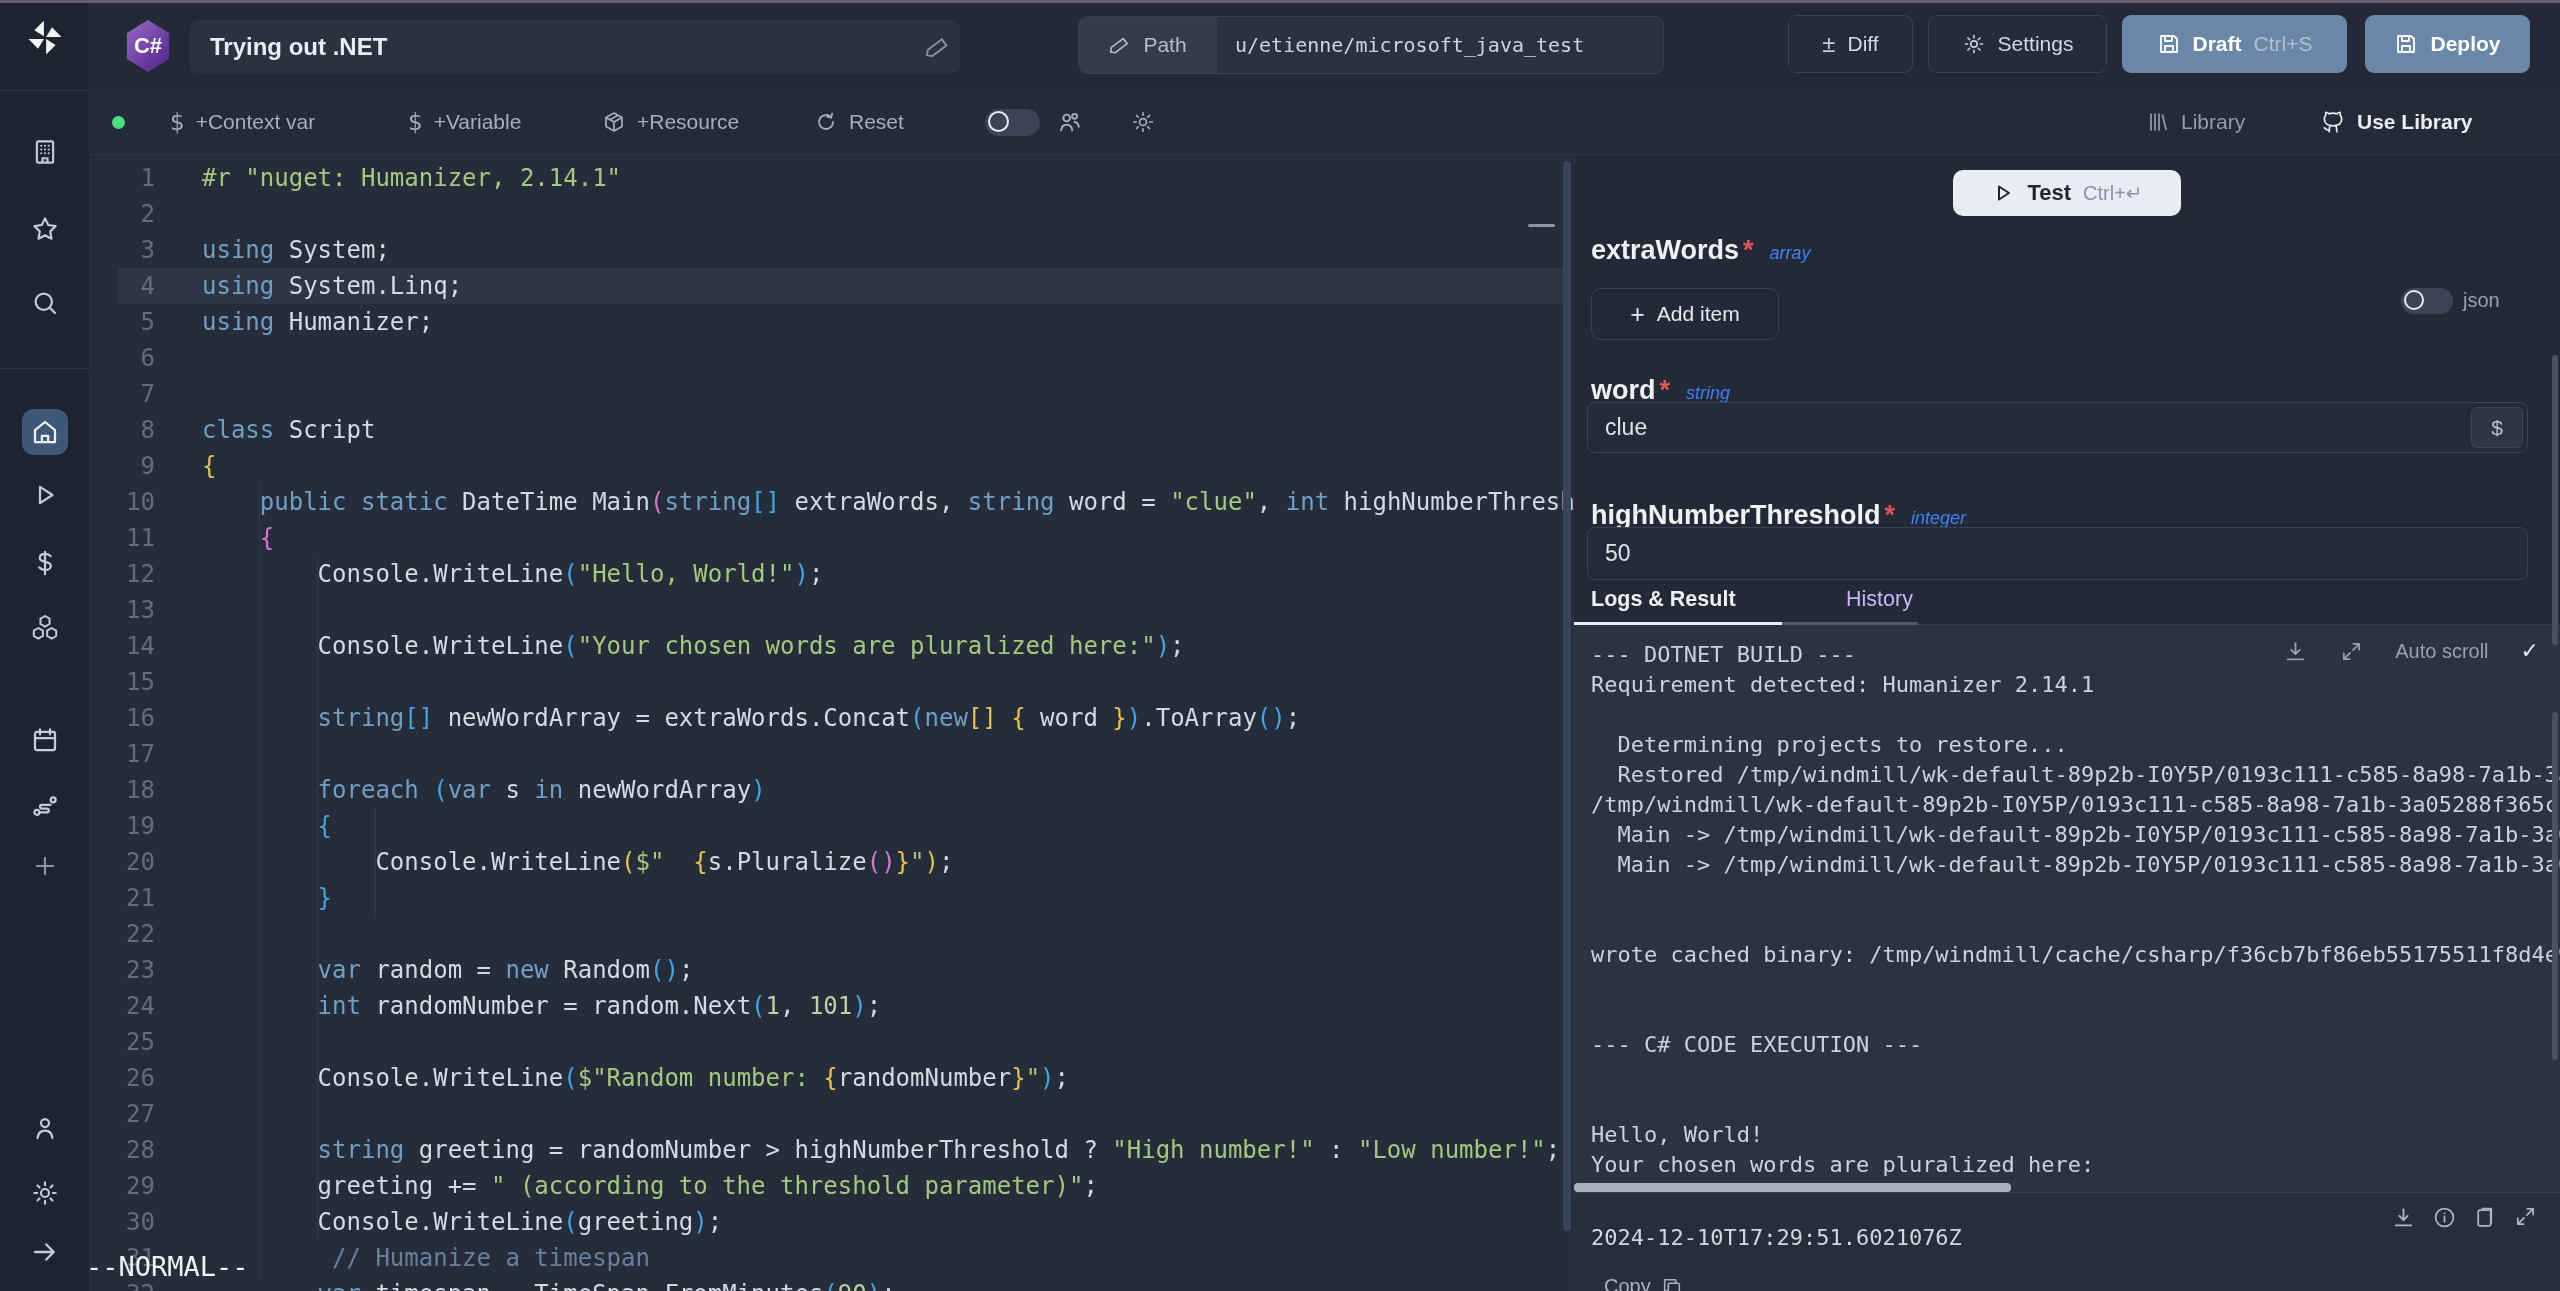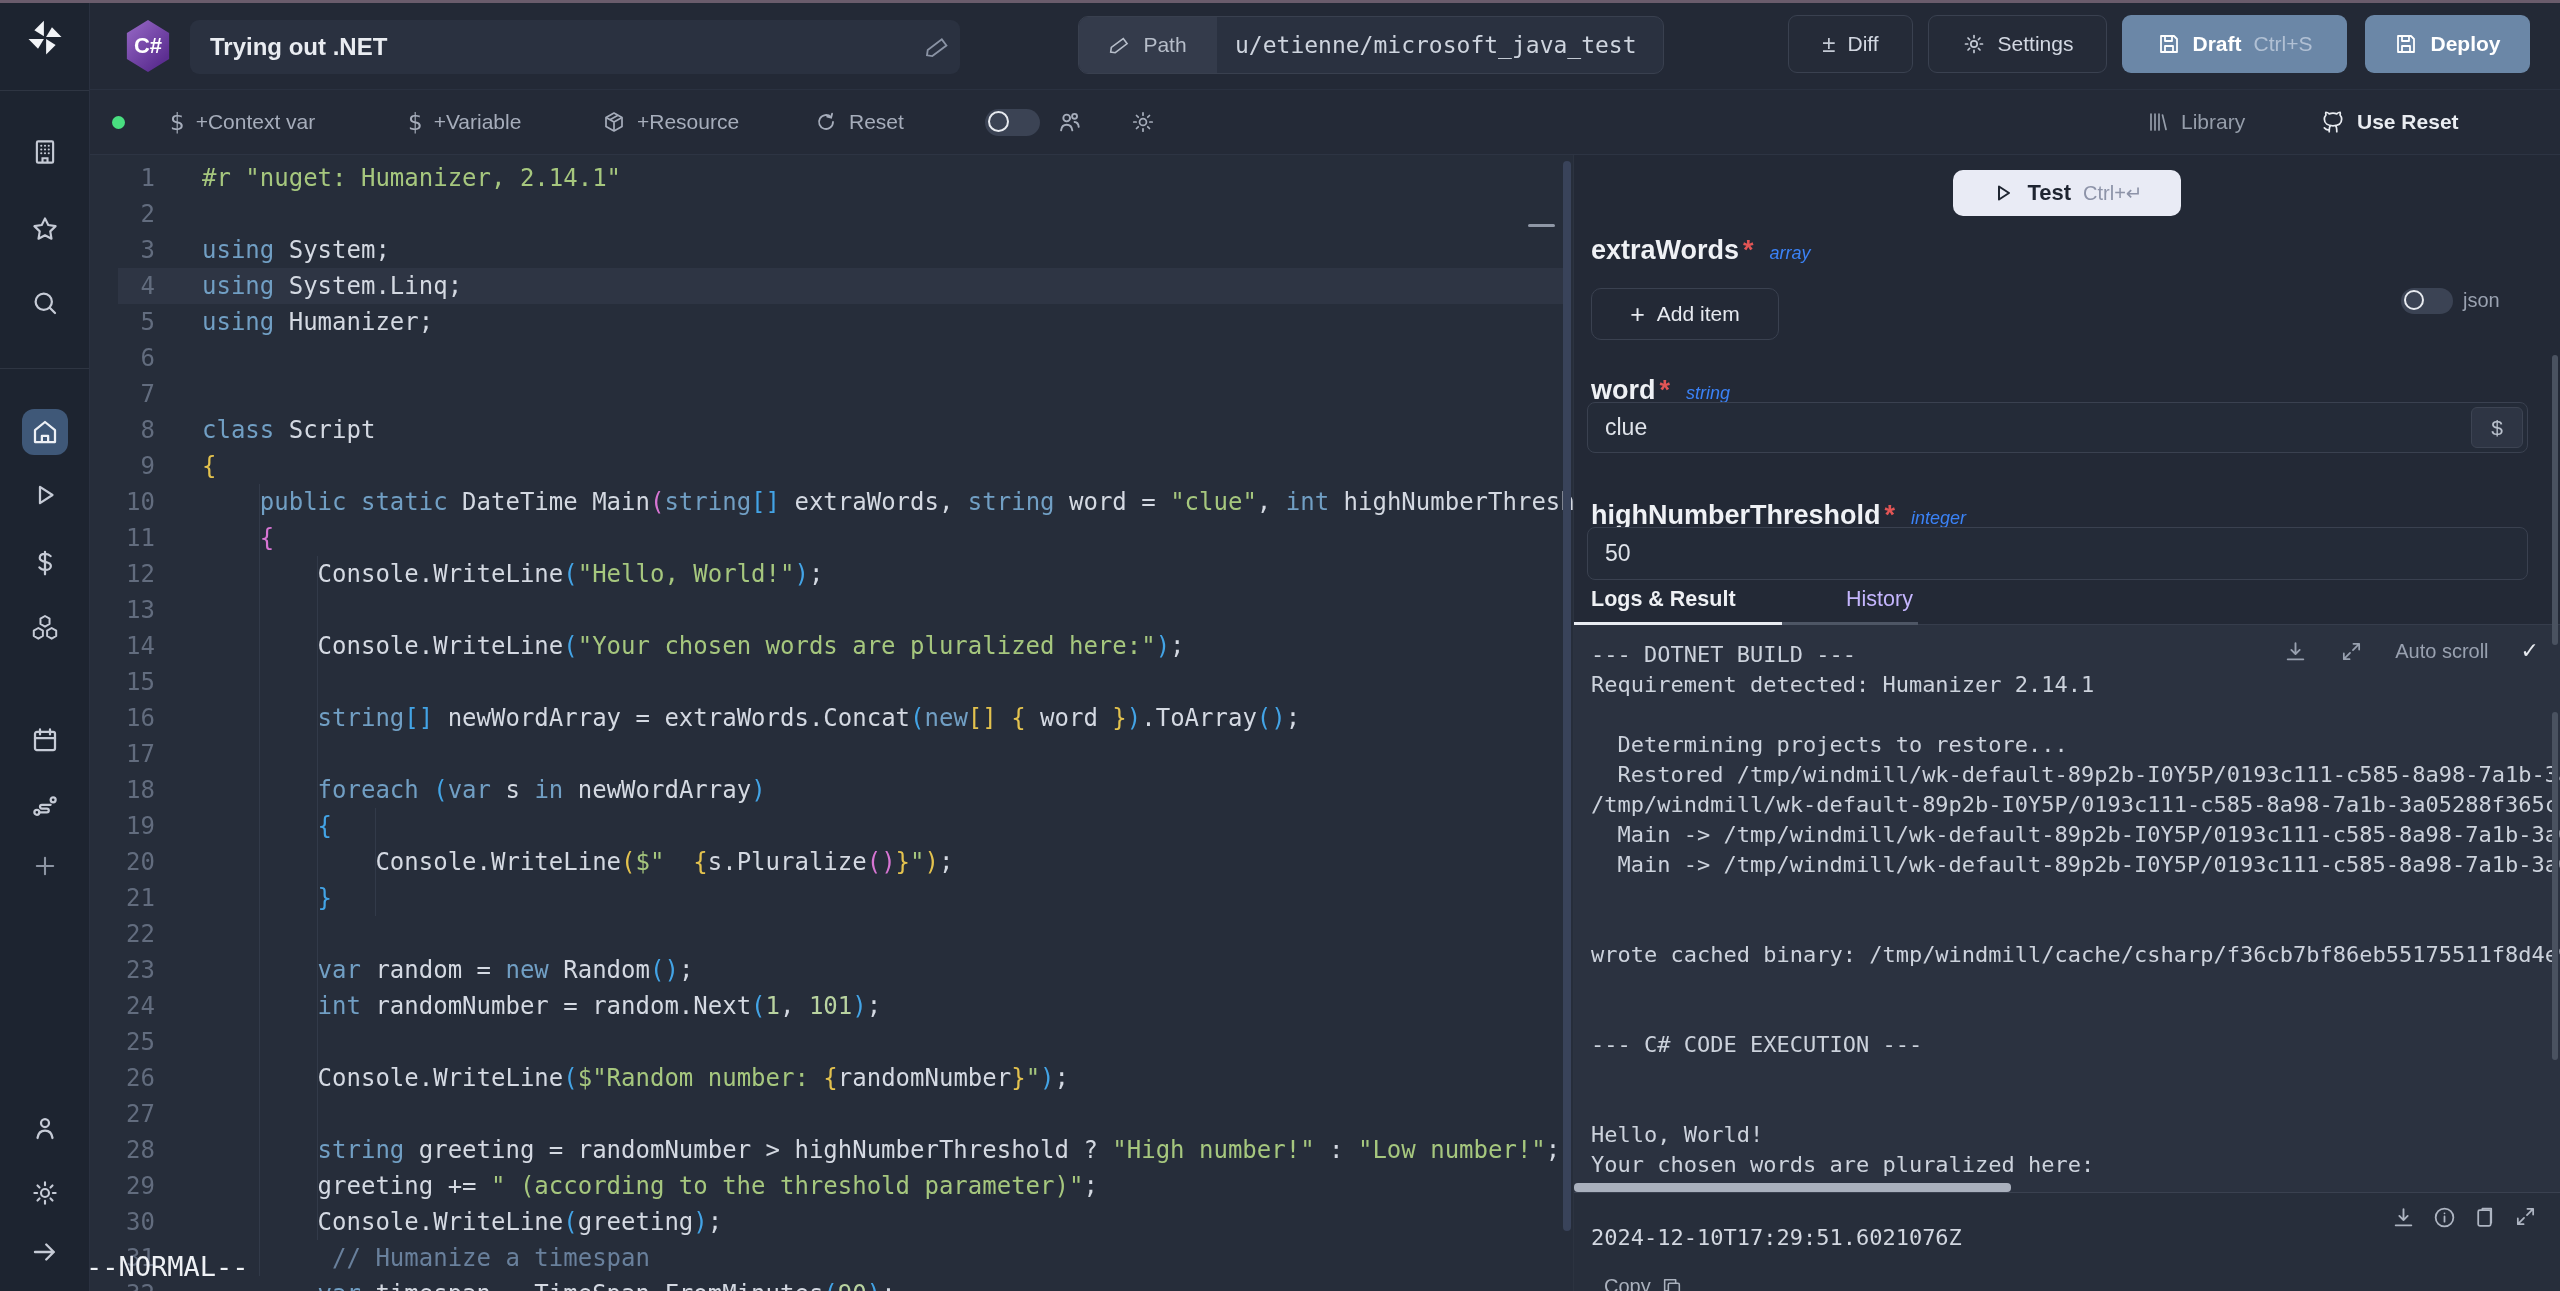--- a/index.html
+++ b/index.html
@@ -26,21 +26,21 @@
       clip-path:polygon(50% 0,94% 25%,94% 75%,50% 100%,6% 75%,6% 25%);
       color:#fff; font-weight:bold; font-size:22px; display:flex; align-items:center; justify-content:center; }
   .title-box { left:100px; top:17px; width:770px; height:54px; background:#2a3140; border-radius:9px; }
   .title-text { left:20px; top:0; line-height:54px; font-size:24px; font-weight:600; color:#e9ecf1; }
   .title-pencil { left:735px; top:14px; color:#8a93a4; }
   .path-box { left:988px; top:13px; width:586px; height:58px; background:#2a3140;
               border:1px solid #39404f; border-radius:10px; display:flex; align-items:stretch; overflow:hidden; }
   .path-left { width:138px; background:#343b4b; display:flex; align-items:center; justify-content:center;
                gap:12px; color:#b6bdc9; font-size:21px; }
   .path-value { flex:1; display:flex; align-items:center; padding-left:18px; color:#ced4de;
-                font-family:"DejaVu Sans Mono", monospace; font-size:23px; white-space:nowrap; overflow:hidden; }
+                font-family:"DejaVu Sans Mono", monospace; font-size:20px; white-space:nowrap; overflow:hidden; }
   .tb-btn { top:12px; height:58px; border-radius:9px; display:flex; align-items:center; justify-content:center;
             gap:12px; font-size:21px; color:#d3d8e2; background:#252b38; border:1px solid #3a4150; position:absolute; }
   .tb-btn.blue { background:#6b87a7; border:none; color:#fff; font-weight:600; }
   .kbd-hint { color:#c9d4e3; opacity:.75; font-weight:400; }
   .pm-glyph { font-size:24px; color:#c3c9d4; }
 
   
   .toolbar { left:90px; top:90px; width:2470px; height:65px; background:#242a37;
              border-bottom:1px solid #2d3443; z-index:9; }
   .tl-group { position:absolute; top:0; height:64px; display:flex; align-items:center; gap:11px;
@@ -306,21 +306,21 @@
       <svg width="24" height="24" viewBox="0 0 24 24" fill="none" stroke="currentColor" stroke-width="1.7" stroke-linecap="round">
         <path d="M5 4v16M9 4v16M13 4v16M16.5 5l3.5 14.5"></path>
       </svg>
       <span>Library</span>
     </div>
     <div class="tl-group tl-right bright" style="left:2230px">
       <svg width="26" height="26" viewBox="0 0 24 24" fill="none" stroke="currentColor" stroke-width="1.6" stroke-linecap="round" stroke-linejoin="round">
         <path d="M5.5 5.5C5 4 5.5 3 5.5 3S7 3 8.5 4.5a9 9 0 0 1 7 0C17 3 18.5 3 18.5 3s.5 1 .0 2.5c.9 1 1.5 2.3 1.5 3.8 0 4.2-3.5 6.2-8 6.2s-8-2-8-6.2c0-1.5.6-2.8 1.5-3.8z"></path>
         <path d="M9.5 15.5c-1 1-1 2.5-1 5.5M14.5 15.5c1 1 1 2.5 1 5.5M8.5 19c-2 1-3.5-.5-4.5-1.5"></path>
       </svg>
-      <span>Use Reset</span>
+      <span>Use Library</span>
     </div>
   </div>
 
   <main class="abs editor">
     <div class="abs active-line"></div>
     <div class="abs gutter">
         <div>1</div>
         <div>2</div>
         <div>3</div>
         <div>4</div>

